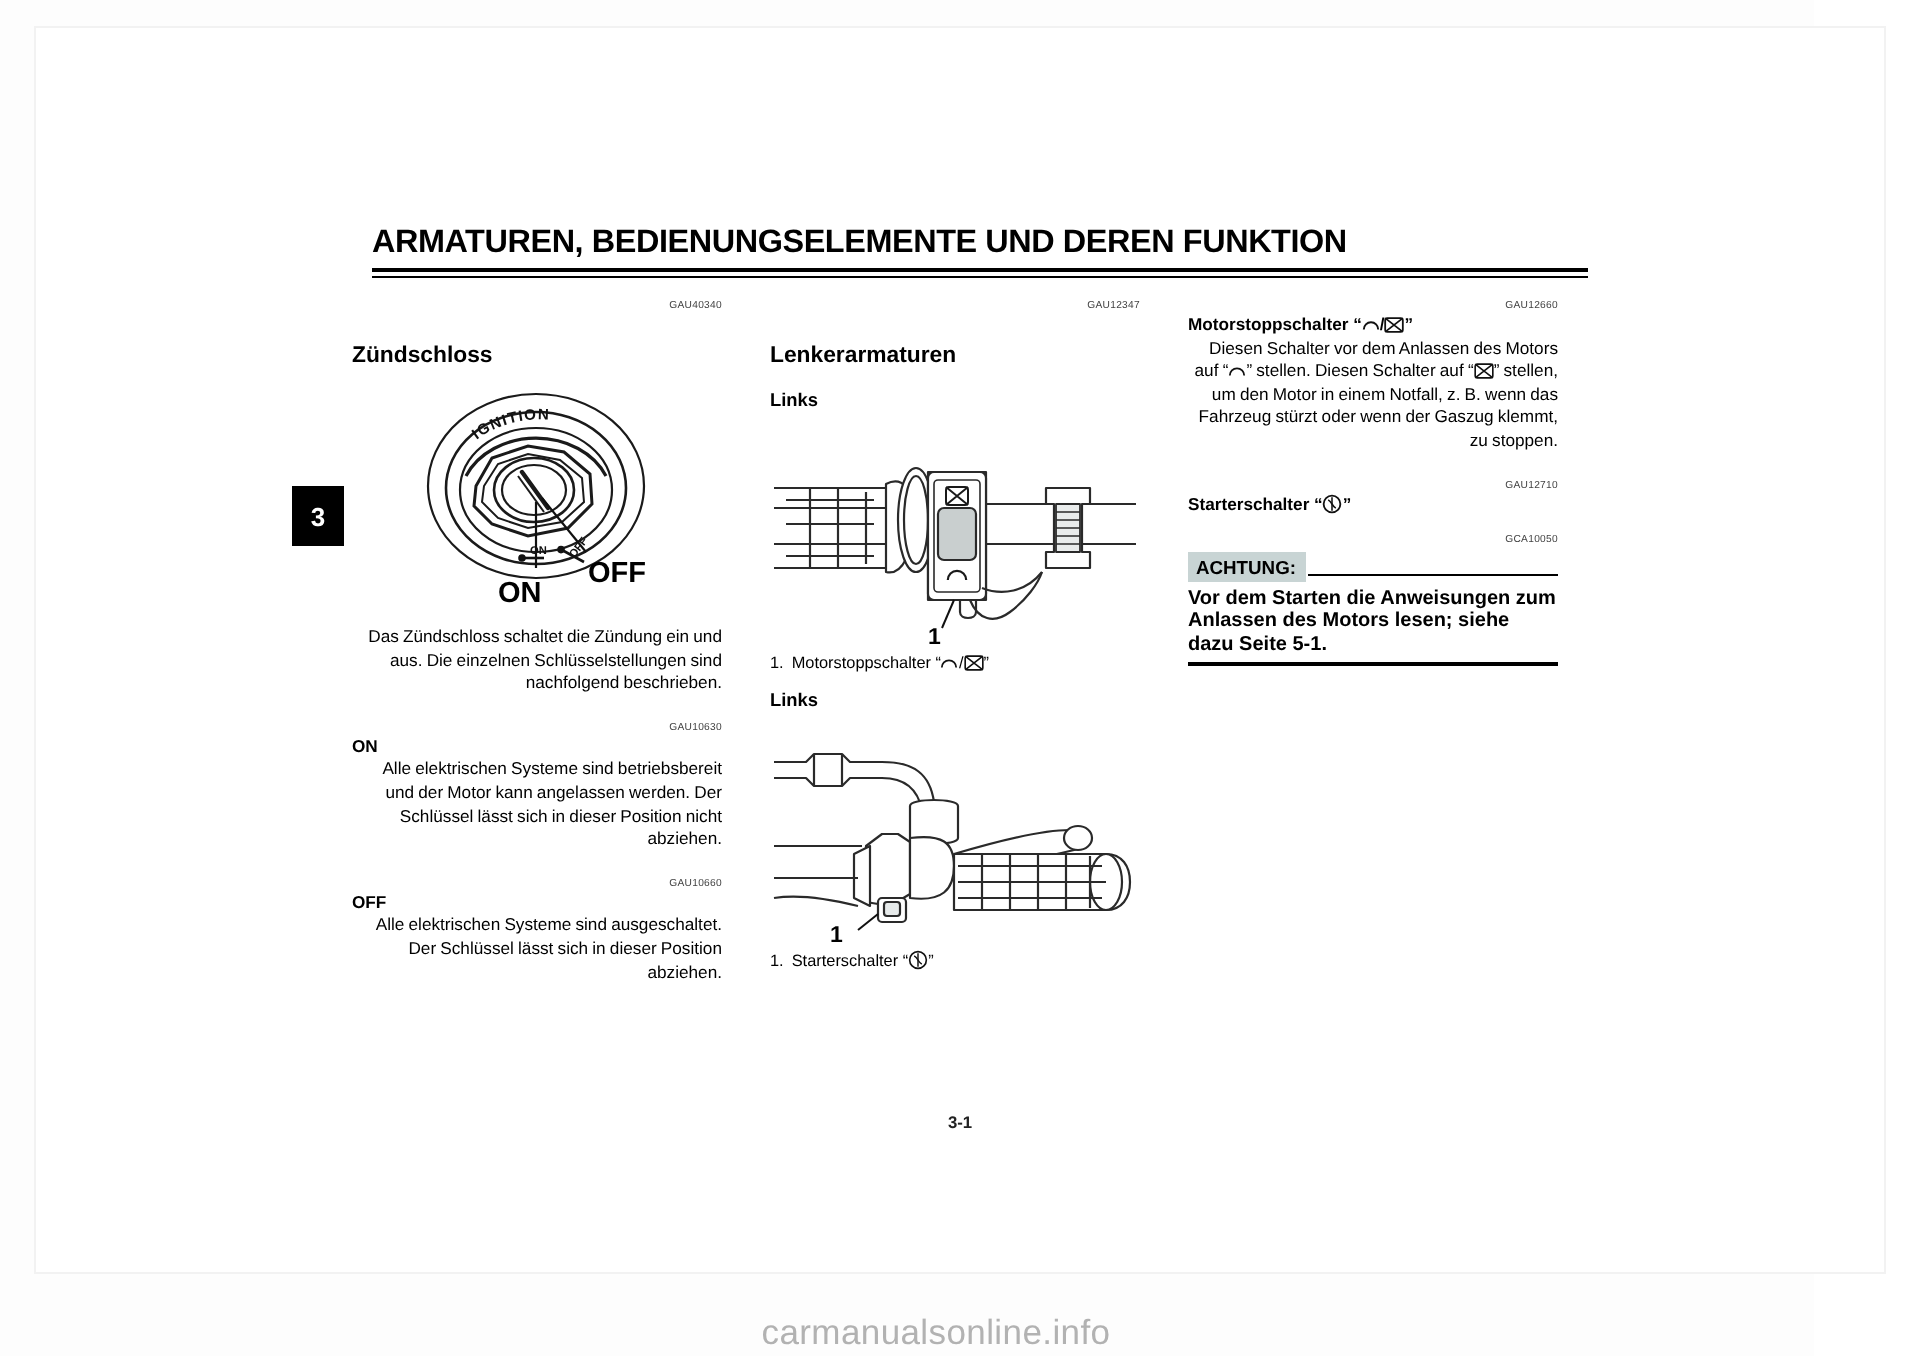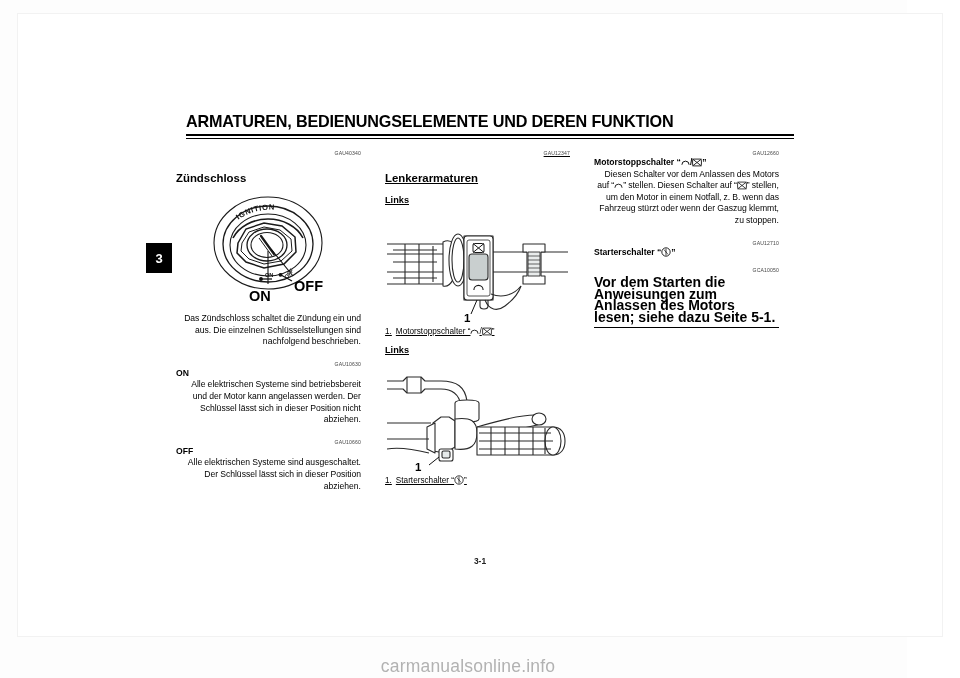--- a/index.html
+++ b/index.html
@@ -71,21 +71,21 @@
     justify-content: center;
   }
 
   
   .col {
     position: absolute;
     top: 150px;
     width: 185px;
   }
   #col1 { left: 176px; }
-  #col2 { left: 385px; text-decoration: underline; }
+  #col2 { left: 385px; }
   #col3 { left: 594px; }
 
   
   .refcode {
     font-size: 5.1px;
     color: #444;
     letter-spacing: 0.15px;
     text-align: right;
     height: 7px;
     line-height: 7px;
@@ -152,21 +152,21 @@
   }
   .achtung-line {
     flex: 1;
     height: 1.6px;
     background: #000;
     margin-left: 1px;
     position: relative;
     top: 4px;
   }
   .achtung-body {
-    font-size: 14px;
+    font-size: 10px;
     line-height: 11.6px;
     font-weight: bold;
     margin: 3px 0 3px 0;
   }
   .achtung-bottom {
     height: 1.6px;
     background: #000;
     width: 100%;
   }
 
@@ -436,20 +436,24 @@
             <circle cx="5.5" cy="5.5" r="4.6" fill="none" stroke="#111" stroke-width="1"></circle>
             <path d="M5.5 1.8 L5.5 9.2" stroke="#111" stroke-width="0.85"></path>
             <path d="M3.4 3.2 C5.6 4.4 5.4 6.6 7.6 7.8" stroke="#111" stroke-width="0.85" fill="none"></path>
           </svg></span><span>”</span>
     </h4>
 
     <div class="gap-s"></div>
     <div class="refcode">GCA10050</div>
 
     <div id="achtung-block">
+      <div class="achtung-head">
+        <div class="achtung-label">ACHTUNG:</div>
+        <div class="achtung-line"></div>
+      </div>
       <div class="achtung-body">Vor dem Starten die Anweisungen zum Anlassen des Motors lesen; siehe dazu Seite 5-1.</div>
       <div class="achtung-bottom"></div>
     </div>
   </div>
 
   <div id="page-number">3-1</div>
   <div id="watermark">carmanualsonline.info</div>
 </div>
 
 </body></html>

